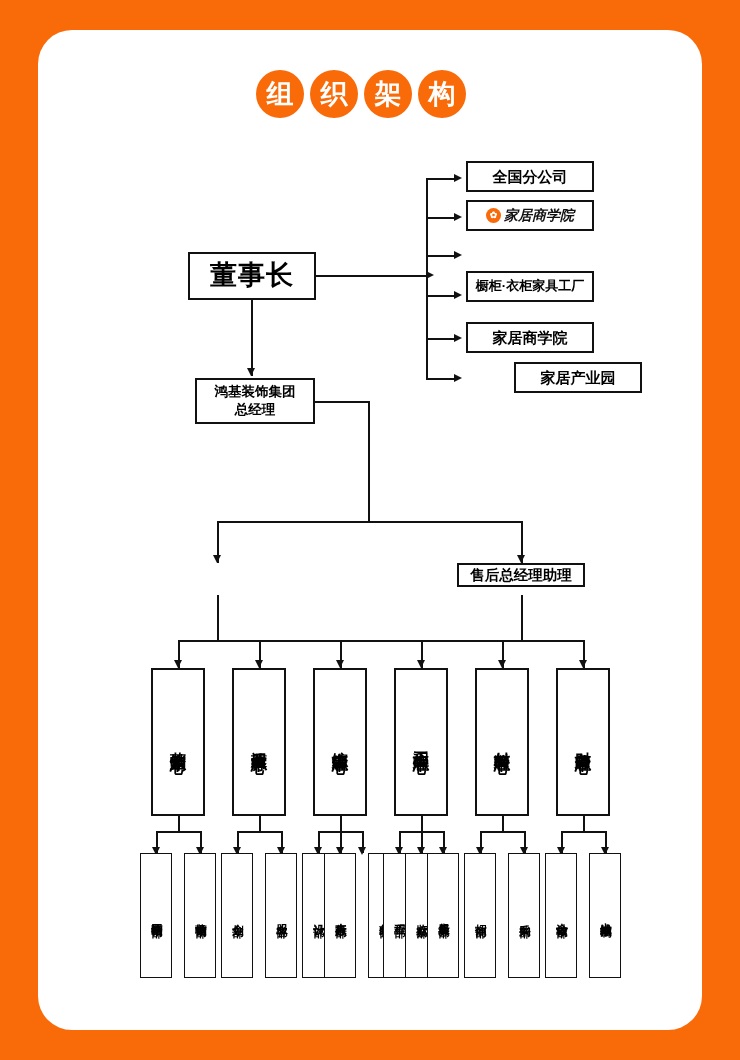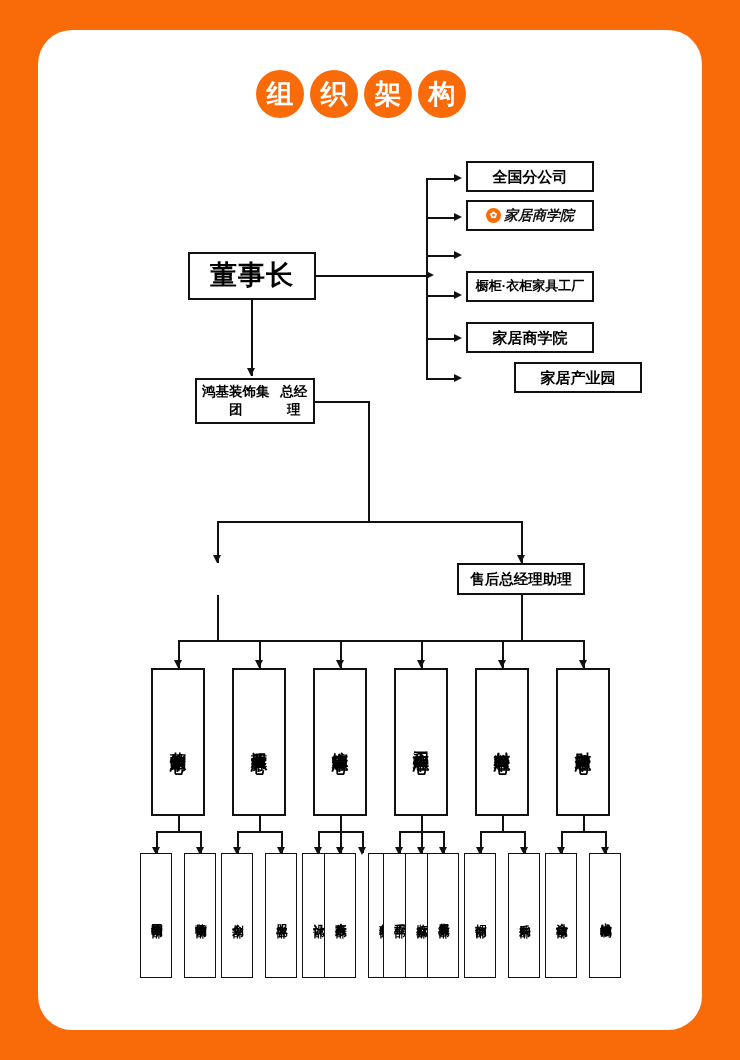--- a/index.html
+++ b/index.html
@@ -189,36 +189,36 @@
       <div class="box lv-top" style="left:428px; top:208px; width:128px; height:31px; font-size:13px;margin-top:33px;">橱柜·衣柜家具工厂</div>
 
 
       <div class="box lv-top" style="left:428px; top:292px; width:128px; height:31px;">家居商学院</div>
 
       <div class="box lv-top" style="left:428px; top:332px; width:128px; height:31px;margin-left:48px;">家居产业园</div>
 
       <div class="ln v" style="left:213px; top:270px; height:76px;"></div>
       <div class="arrow-d" style="left:209.3px; top:338px;"></div>
 
-      <div class="box gm" style="left:157px; top:348px; width:120px; height:46px; flex-direction:row;">
+      <div class="box gm" style="left:157px; top:348px; width:120px; height:46px; flex-direction:column;">
         <span>鸿基装饰集团</span>
         <span>总经理</span>
       </div>
 
       <div class="ln h" style="left:277px; top:371px; width:53px;"></div>
       <div class="ln v" style="left:330px; top:371px; height:120px;"></div>
       <div class="ln h" style="left:179px; top:491px; width:304px;"></div>
 
       <div class="ln v" style="left:179px; top:491px; height:42px;"></div>
       <div class="arrow-d" style="left:175.3px; top:525px;"></div>
 
       <div class="ln v" style="left:483px; top:491px; height:42px;"></div>
       <div class="arrow-d" style="left:479.3px; top:525px;"></div>
 
-      <div class="box assist" style="left:419px; top:533px; width:128px; height:32px;">售后总经理助理</div>
+      <div class="box assist" style="left:419px; top:533px; width:128px; height:24px;">售后总经理助理</div>
 
       <div class="ln v" style="left:179px; top:565px; height:45px;"></div>
       <div class="ln v" style="left:483px; top:565px; height:45px;"></div>
       <div class="ln h" style="left:140px; top:610px; width:405px;"></div>
 
       <div class="ln v" style="left:140px; top:610px; height:28px;"></div>
       <div class="arrow-d" style="left:136.3px; top:630px;"></div>
       <div class="ln v" style="left:221px; top:610px; height:28px;"></div>
       <div class="arrow-d" style="left:217.3px; top:630px;"></div>
       <div class="ln v" style="left:302px; top:610px; height:28px;"></div>

